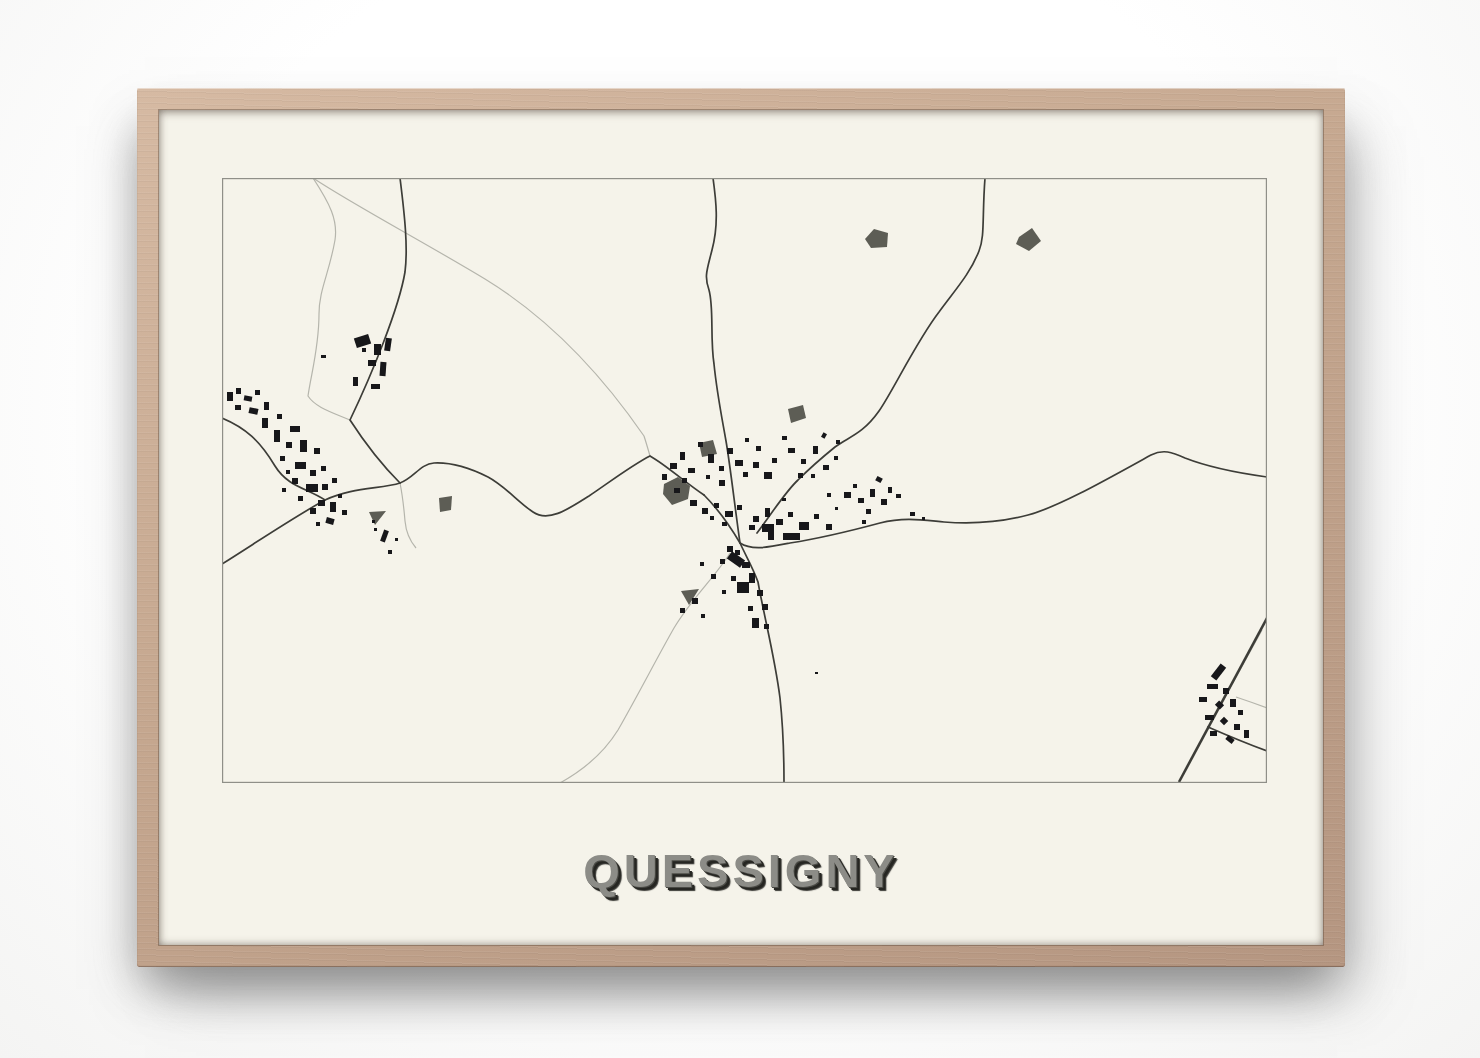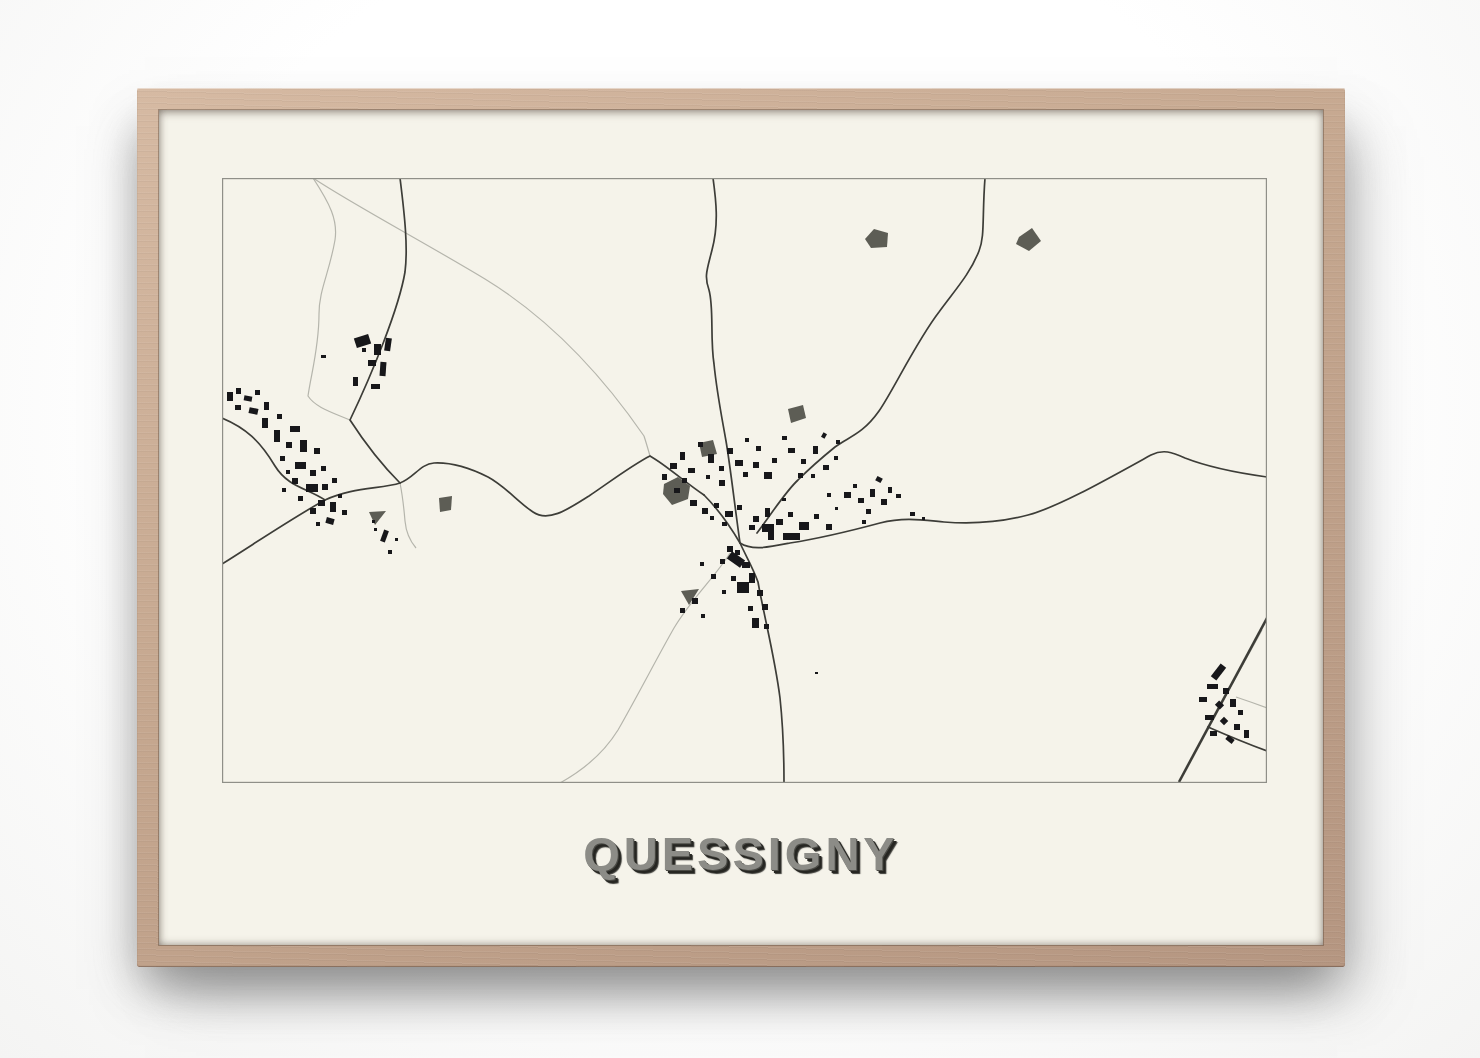--- a/index.html
+++ b/index.html
@@ -26,21 +26,21 @@
     background:#f5f3ea;
     outline:1px solid rgba(95,75,60,.45);
     box-shadow:
       inset 0 5px 9px -2px rgba(70,55,45,.40),
       inset 4px 0 8px -3px rgba(70,55,45,.30),
       inset -4px 0 8px -3px rgba(70,55,45,.28),
       inset 0 -4px 8px -3px rgba(70,55,45,.25);
   }
   .map{position:absolute;left:63px;top:68px;width:1045px;height:605px;display:block;}
   .poster-title{
-    position:absolute;left:0;right:0;top:720px;margin:0;
+    position:absolute;left:0;right:0;top:737px;margin:0;
     text-align:center;font-weight:bold;font-size:47px;line-height:1;
     letter-spacing:4px;color:#8c8c87;
     text-shadow:1px 1px 0 #4a4a45, 3px 3px 0 #262622, 4px 4px 1px rgba(38,38,34,.9);
   }
 </style>
 </head>
 <body>
 
 <div class="frame">
   <div class="poster">

